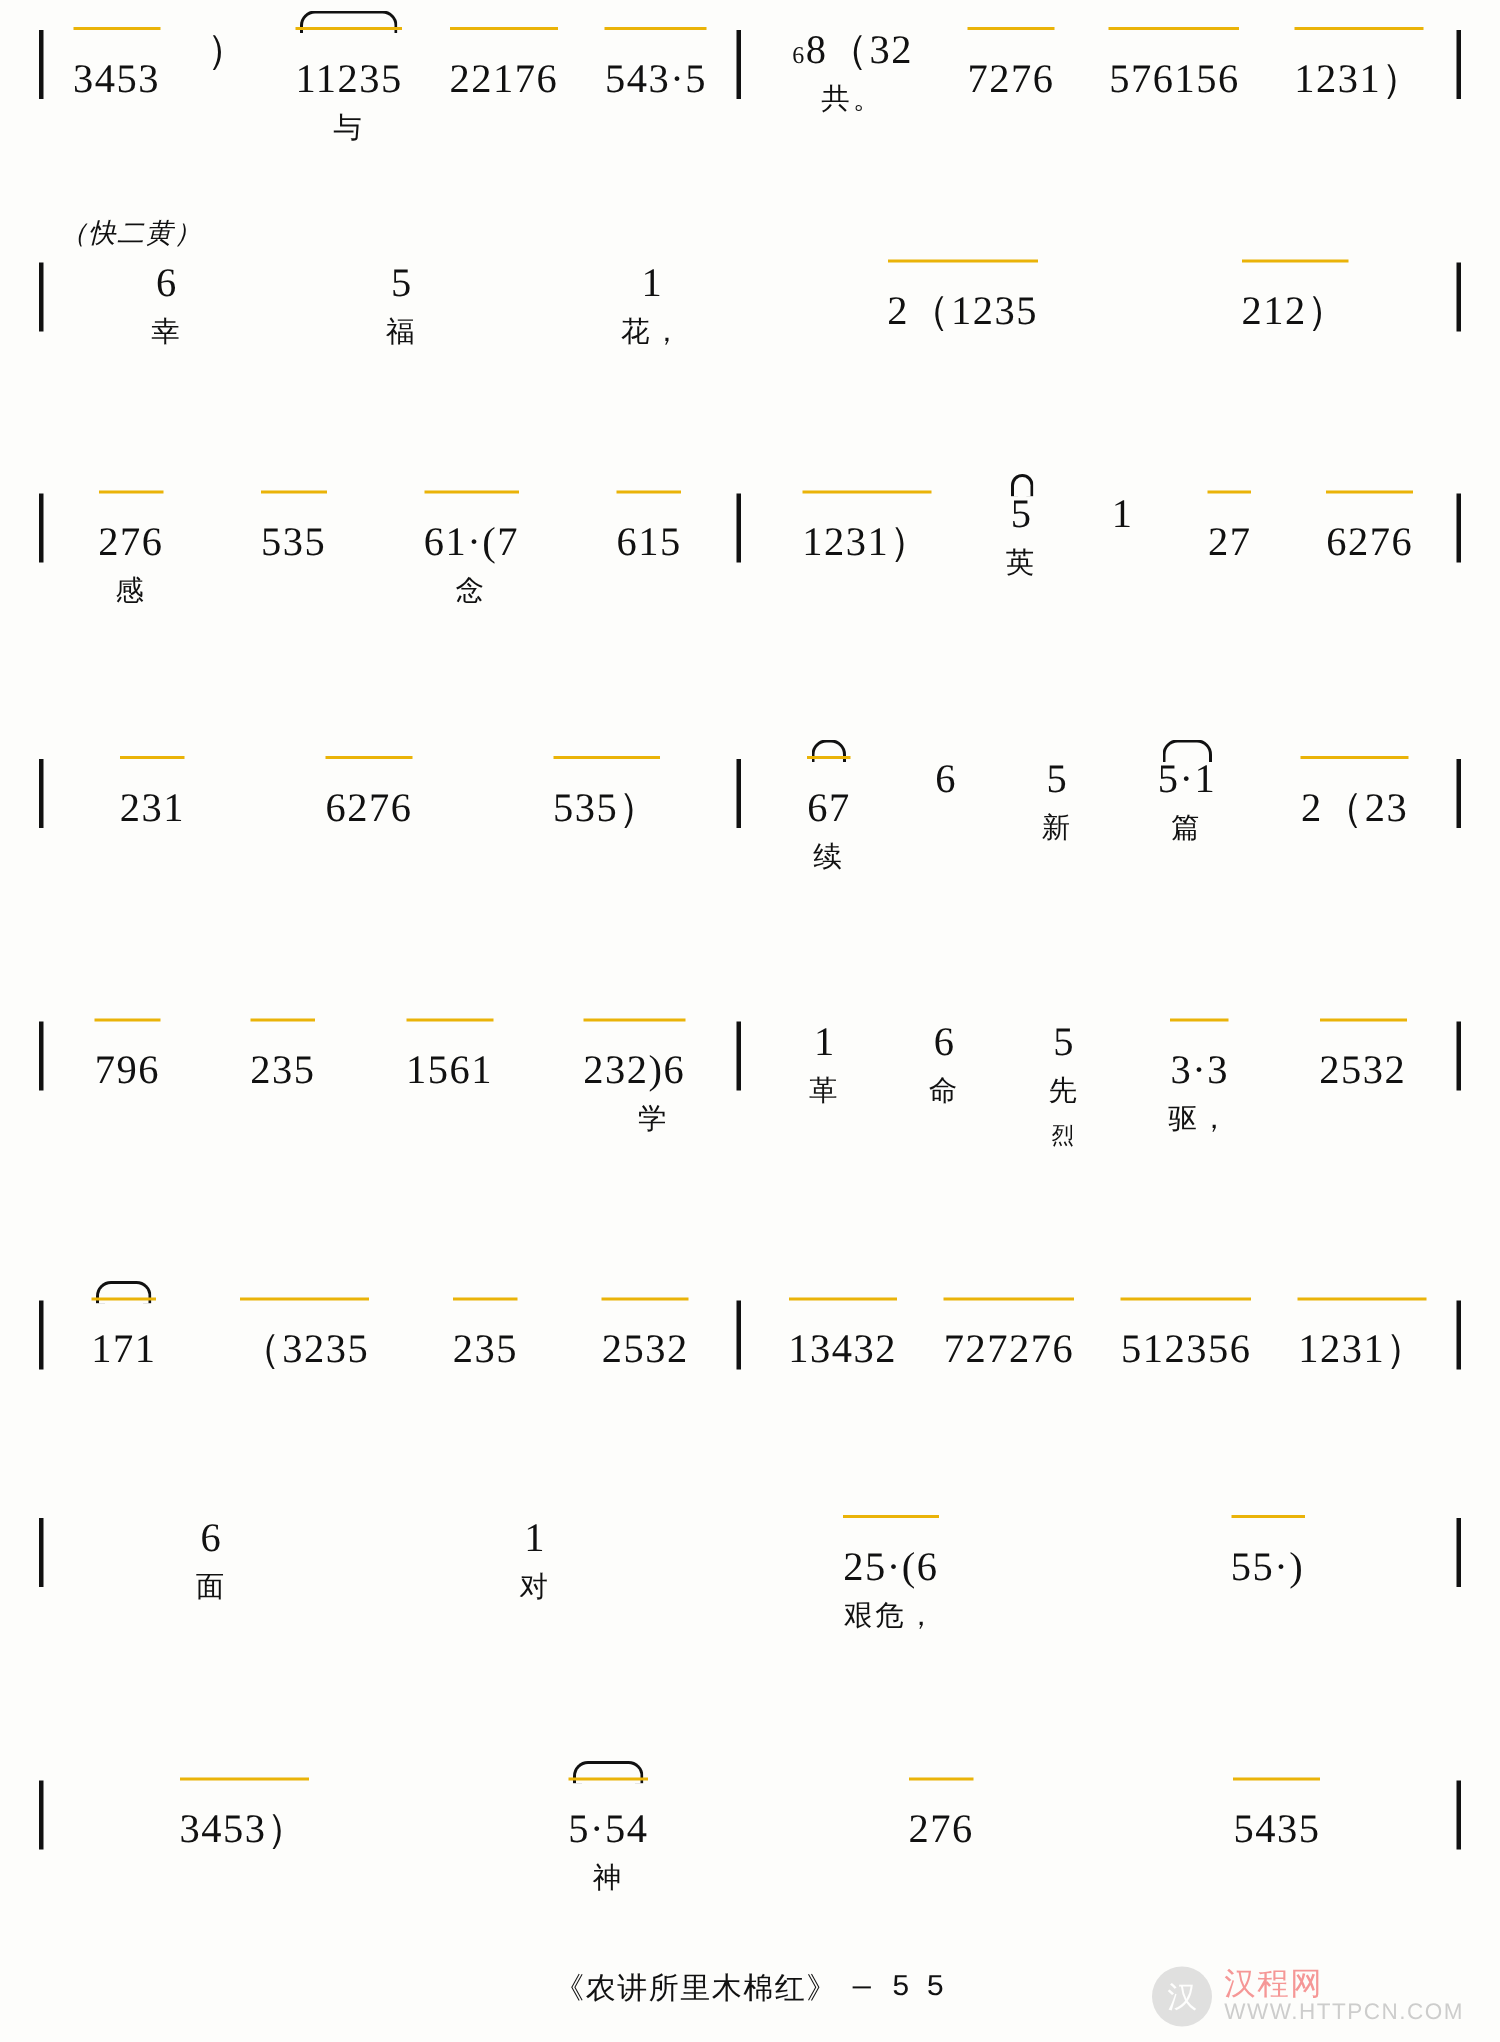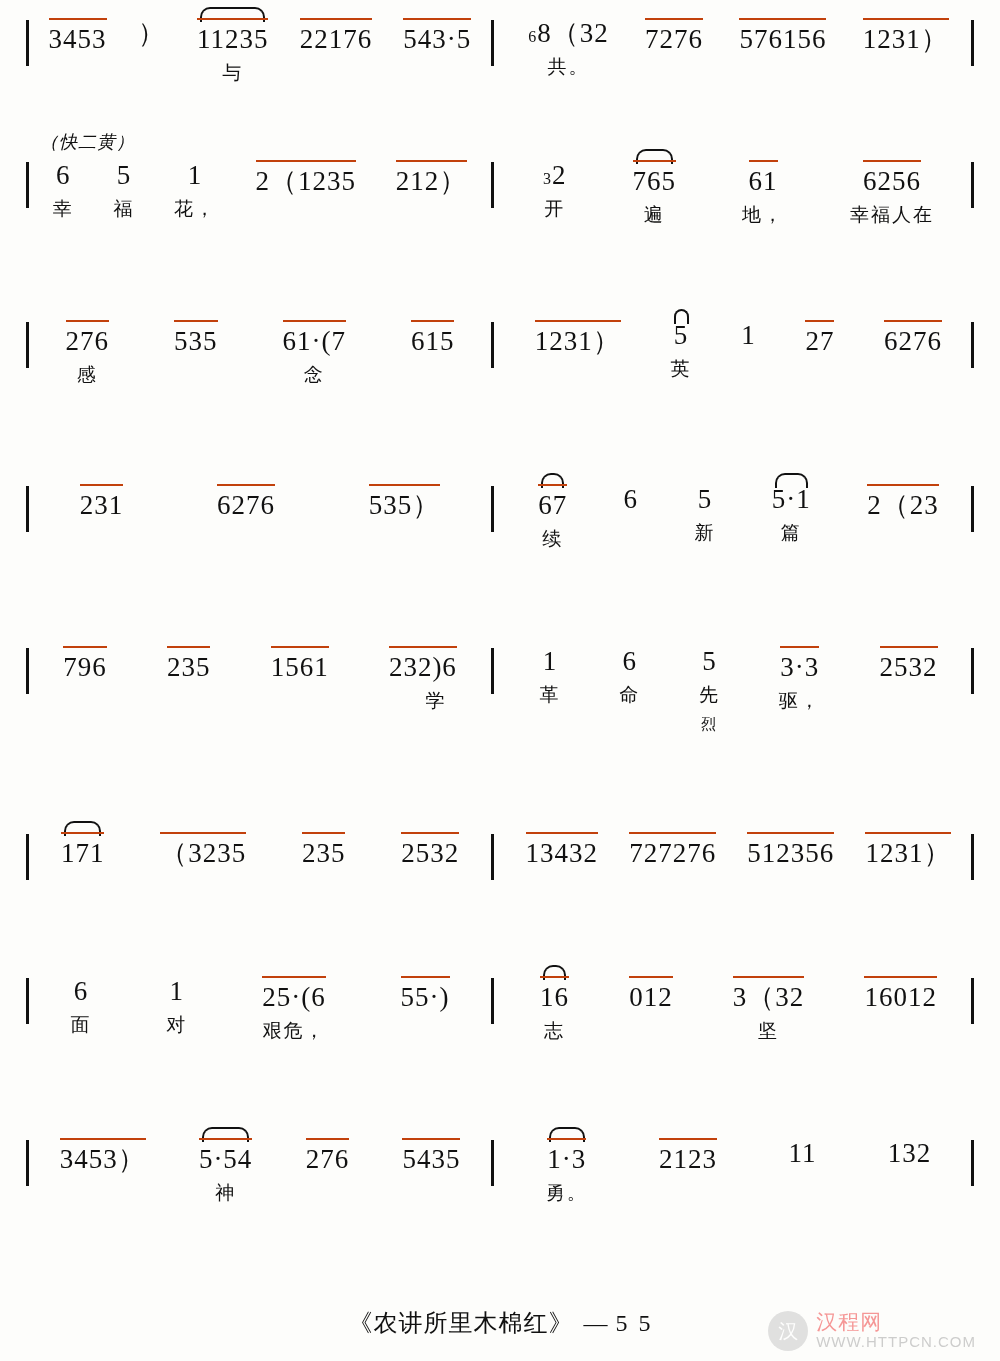--- a/index.html
+++ b/index.html
@@ -61,21 +61,21 @@
   }
   .num {
     font-family: "Liberation Serif", serif;
     font-size: 27px;
     letter-spacing: 1px;
     line-height: 30px;
     white-space: nowrap;
     position: relative;
     display: inline-block;
   }
-  .num.beam { border-top: 2px solid #c2410c; padding-top: 4px; }
+  .num.beam { border-top: 2px solid #eab308; padding-top: 17px; }
   .lyric {
     font-family: "DejaVu Sans", sans-serif;
     font-size: 19px;
     line-height: 24px;
     margin-top: 6px;
     white-space: nowrap;
     letter-spacing: 2px;
   }
   .lyric.small { font-size: 15px; }
 
@@ -104,22 +104,22 @@
   .footer {
     position: absolute;
     left: 0; right: 0;
     bottom: 22px;
     display: flex;
     align-items: center;
     justify-content: center;
     gap: 10px;
   }
   .footer-title {
-    font-family: Liberation Serif, serif;
-    font-size: 24px;
+    font-family: Liberation Mono, monospace;
+    font-size: 20px;
     letter-spacing: 1px;
     margin-top: 38px;
   }
   .watermark {
     position: absolute;
     right: 24px;
     bottom: 10px;
     display: flex;
     align-items: center;
     gap: 8px;
@@ -184,29 +184,20 @@
       <div class="barline"></div>
       <div class="notes">
         <div class="beat"><div class="num">6</div><div class="lyric">幸</div></div>
         <div class="beat"><div class="num">5</div><div class="lyric">福</div></div>
         <div class="beat"><div class="num">1</div><div class="lyric">花，</div></div>
         <div class="beat"><div class="num beam">2（1235</div></div>
         <div class="beat"><div class="num beam">212）</div></div>
       </div>
       <div class="barline"></div>
     </div>
-    <div class="measure-group">
-      <div class="notes">
-        <div class="beat"><div class="num" style="font-size:16px;line-height:14px;">3</div><div class="num">2</div><div class="lyric">开</div></div>
-        <div class="beat"><div class="slur"></div><div class="num beam">765</div><div class="lyric">遍</div></div>
-        <div class="beat"><div class="num beam">61</div><div class="lyric">地，</div></div>
-        <div class="beat"><div class="num beam">6256</div><div class="lyric">幸福人在</div></div>
-      </div>
-      <div class="barline"></div>
-    </div>
   </div>
 
   <div style="height:94px"></div>
 
   <div class="system">
     <div class="measure-group">
       <div class="barline"></div>
       <div class="notes">
         <div class="beat"><div class="num beam">276</div><div class="lyric">感</div></div>
         <div class="beat"><div class="num beam">535</div></div>
@@ -306,50 +297,32 @@
     <div class="measure-group">
       <div class="barline"></div>
       <div class="notes">
         <div class="beat"><div class="num">6</div><div class="lyric">面</div></div>
         <div class="beat"><div class="num">1</div><div class="lyric">对</div></div>
         <div class="beat"><div class="num beam">25·(6</div><div class="lyric">艰危，</div></div>
         <div class="beat"><div class="num beam">55·)</div></div>
       </div>
       <div class="barline"></div>
     </div>
-    <div class="measure-group">
-      <div class="notes">
-        <div class="beat"><div class="slur"></div><div class="num beam">16</div><div class="lyric">志</div></div>
-        <div class="beat"><div class="num beam">012</div></div>
-        <div class="beat"><div class="num beam">3（32</div><div class="lyric">坚</div></div>
-        <div class="beat"><div class="num beam">16012</div></div>
-      </div>
-      <div class="barline"></div>
-    </div>
   </div>
 
   <div style="height:96px"></div>
 
   <div class="system">
     <div class="measure-group">
       <div class="barline"></div>
       <div class="notes">
         <div class="beat"><div class="num beam">3453）</div></div>
         <div class="beat"><div class="slur"></div><div class="num beam">5·54</div><div class="lyric">神</div></div>
         <div class="beat"><div class="num beam">276</div></div>
         <div class="beat"><div class="num beam">5435</div></div>
-      </div>
-      <div class="barline"></div>
-    </div>
-    <div class="measure-group">
-      <div class="notes">
-        <div class="beat"><div class="slur"></div><div class="num beam">1·3</div><div class="lyric">勇。</div></div>
-        <div class="beat"><div class="num beam">2123</div></div>
-        <div class="beat"><div class="num">11</div></div>
-        <div class="beat"><div class="num">132</div></div>
       </div>
       <div class="barline"></div>
     </div>
   </div>
 
   <div class="footer">
     <span class="footer-title">《农讲所里木棉红》</span>
     <span class="footer-title">— 5</span>
     <span class="footer-title">5</span>
   </div>

